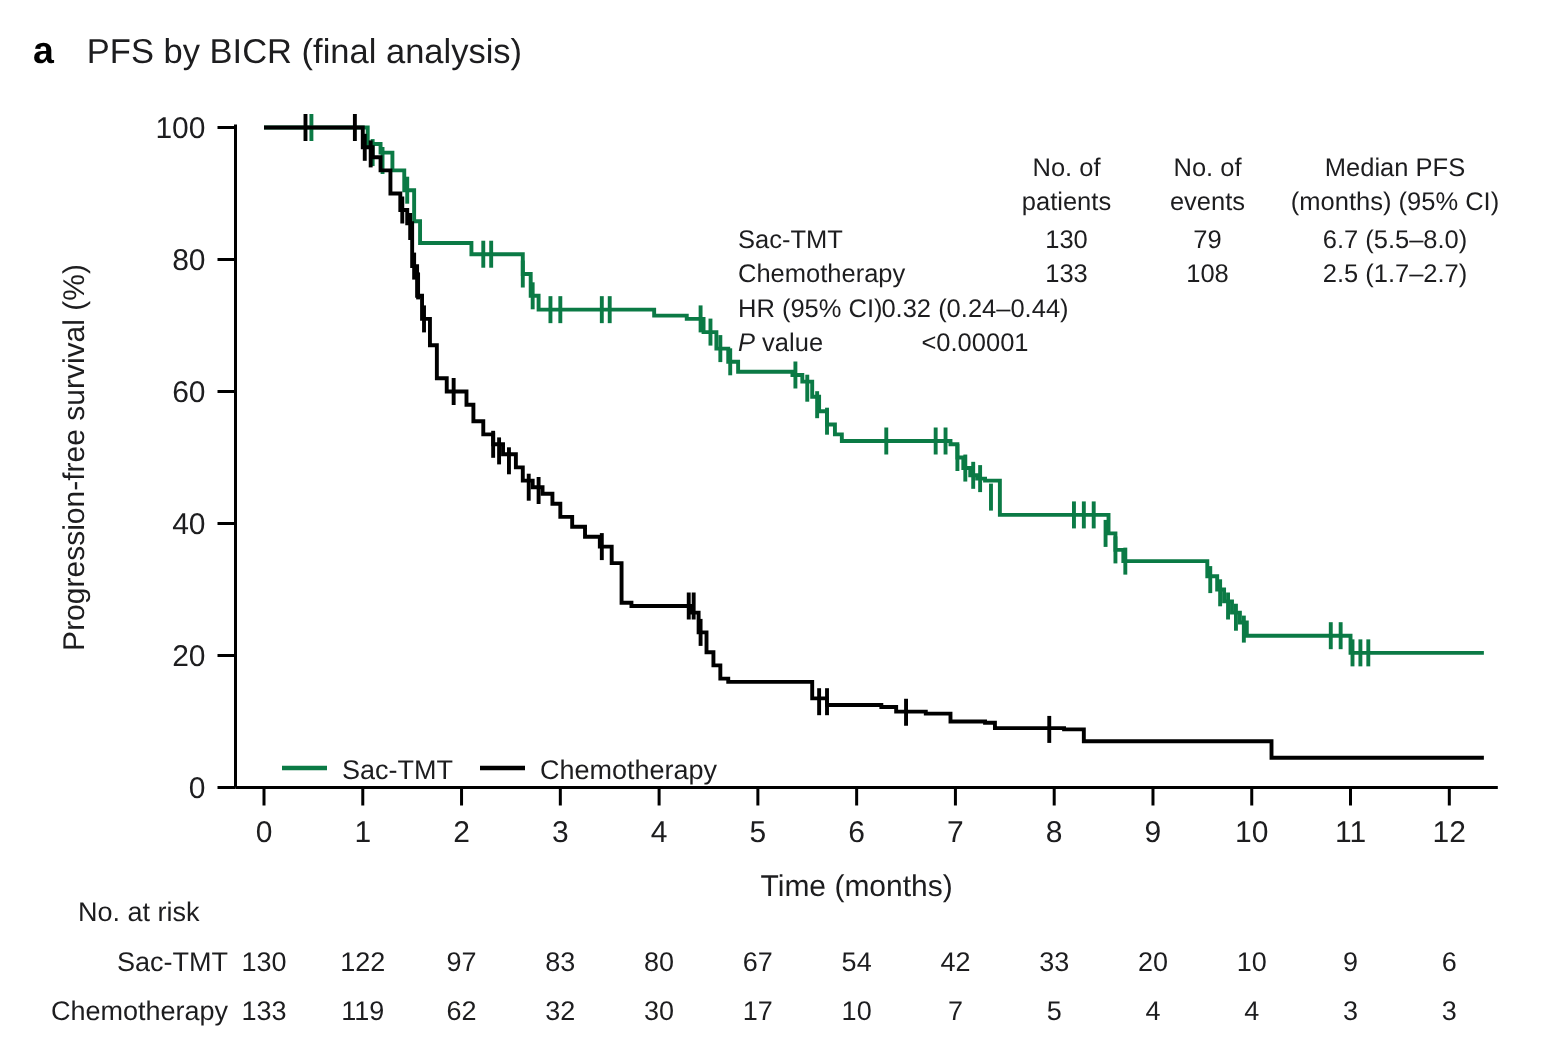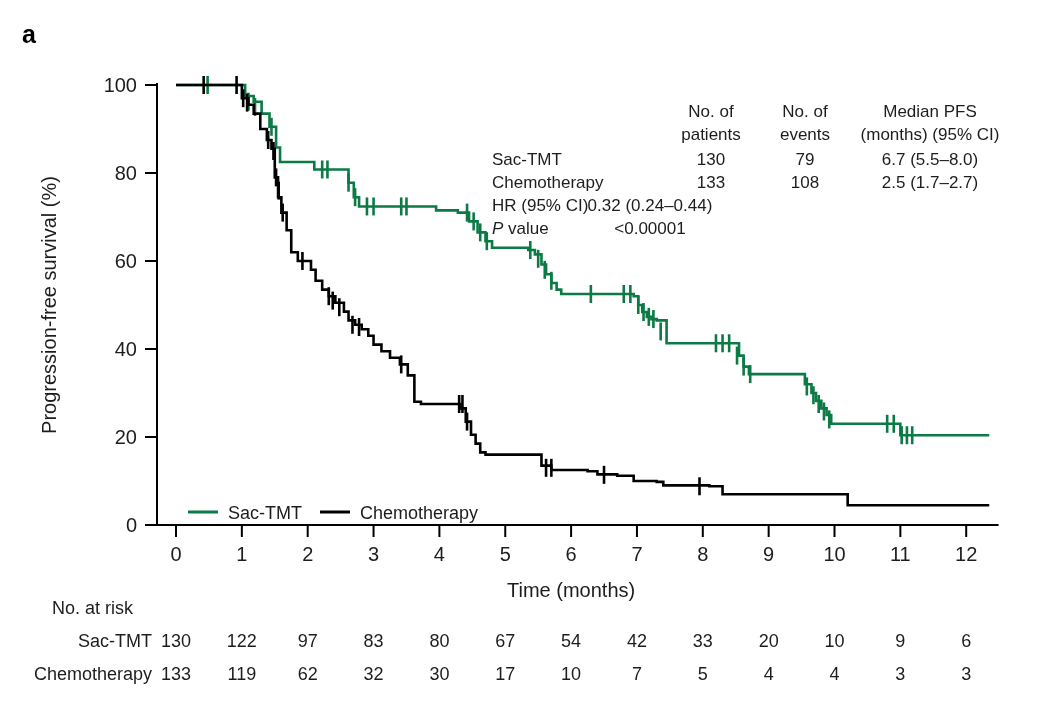--- a/index.html
+++ b/index.html
@@ -51,20 +51,21 @@
   .risk-rowlabel { font-size: 18px; }
   .risk-val { font-size: 18px; }
 </style>
 </head>
 <body>
 
 <div id="figure">
 
   <div class="panel-header">
     <span class="panel-letter">a</span>
+    <span class="panel-title">PFS by BICR (final analysis)</span>
   </div>
 
   <svg id="plot" width="1041" height="705">
     <g id="axes-layer">
         <line x1="157" y1="83" x2="157" y2="525" stroke="#000" stroke-width="2"></line>
         <line x1="157" y1="525" x2="998.54" y2="525" stroke="#000" stroke-width="2"></line>
         <line x1="145" y1="525" x2="157" y2="525" stroke="#000" stroke-width="2"></line>
         <text x="137" y="532" class="tick-label" text-anchor="end">0</text>
         <line x1="145" y1="437" x2="157" y2="437" stroke="#000" stroke-width="2"></line>
         <text x="137" y="444" class="tick-label" text-anchor="end">20</text>

